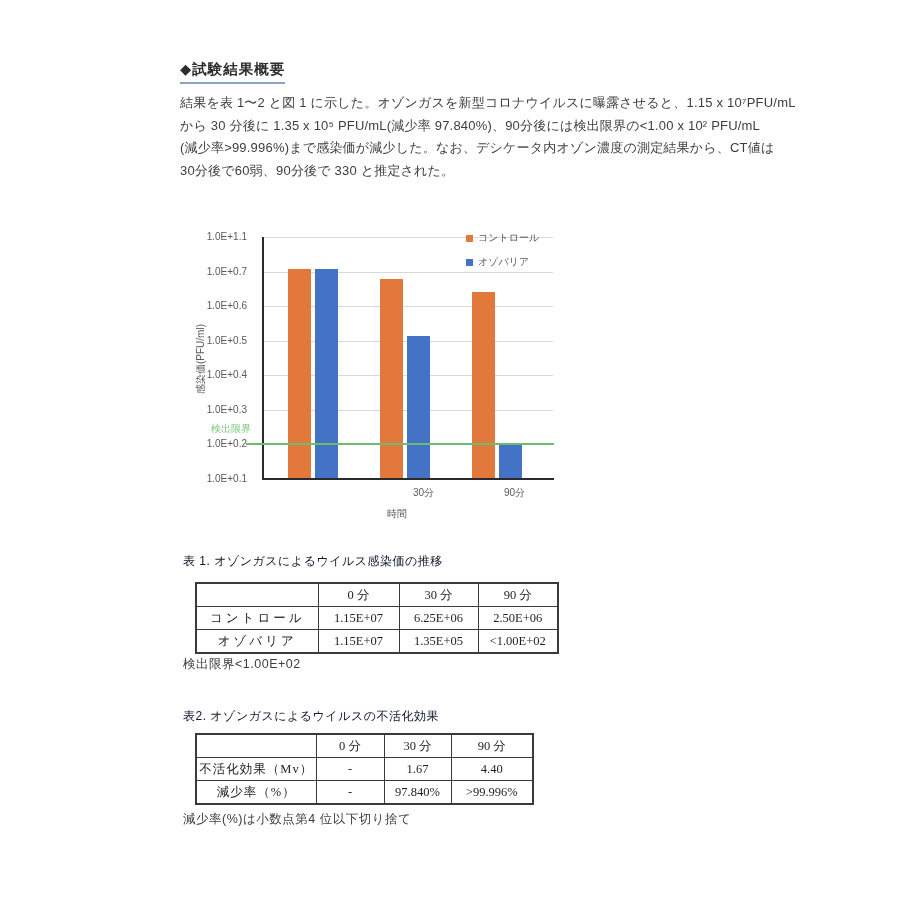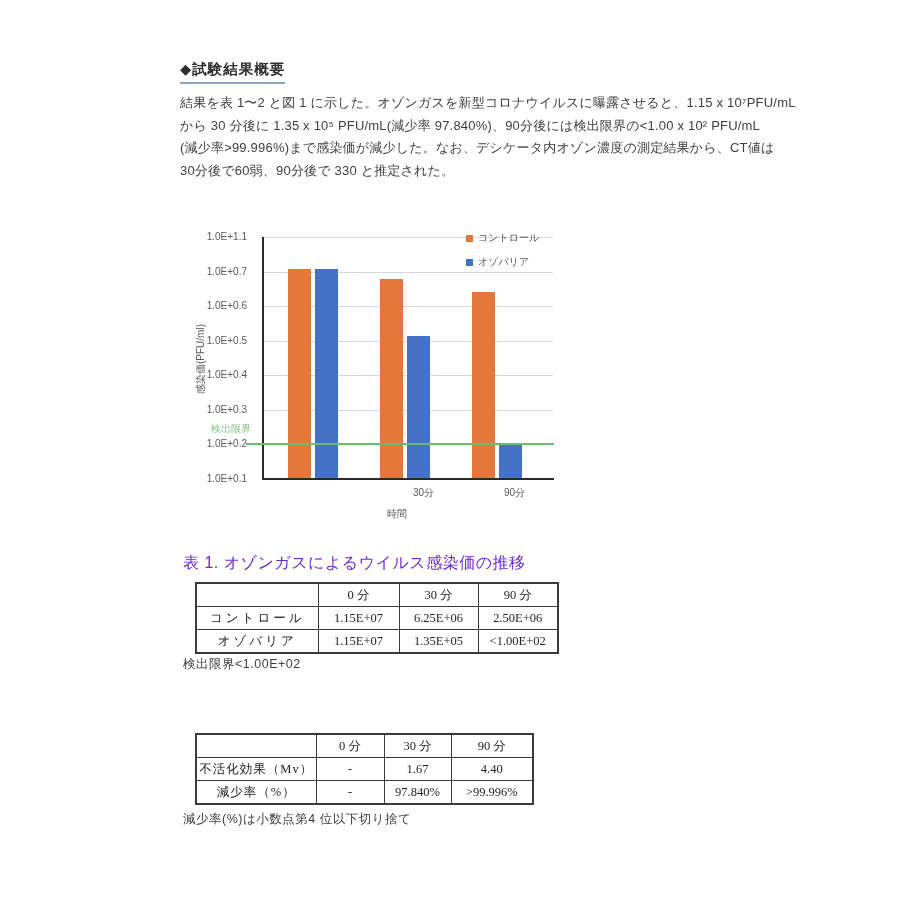--- a/index.html
+++ b/index.html
@@ -29,21 +29,21 @@
   #dl-label{position:absolute;left:211px;top:422px;color:#7cc47f;}
   .xtick{position:absolute;top:486px;width:60px;text-align:right;}
   #xtick-30{left:374px;}
   #xtick-90{left:465px;}
   #x-axis-title{position:absolute;left:367px;top:507px;width:60px;text-align:center;}
   #y-axis-title{position:absolute;left:141px;top:352px;width:120px;text-align:center;
     transform:rotate(-90deg);}
   .legend-item{position:absolute;left:466px;display:flex;align-items:center;gap:5px;}
   .legend-swatch{width:7px;height:7px;display:inline-block;}
   
-  .tbl-title{font-size:16px;color:#6d28d9;letter-spacing:0.5px;}
+  .tbl-title{font-size:12px;color:#0f172a;letter-spacing:0.5px;}
   #table1-title{left:183px;top:553px;}
   #table2-title{left:183px;top:708px;}
   table.data{
     border-collapse:collapse;font-family:"Liberation Serif","DejaVu Serif",serif;
     font-size:12.5px;color:#1f1f1f;table-layout:fixed;
   }
   table.data,table.data td,table.data th{border:1px solid #3a3a3a;}
   table.data{border-width:2px;}
   table.data td,table.data th{text-align:center;padding:0;font-weight:normal;height:22px;overflow:hidden;}
   td.rowlabel{letter-spacing:3px;}
@@ -144,20 +144,21 @@
     <tr>
       <td class="rowlabel">オゾバリア</td>
       <td>1.15E+07</td>
       <td>1.35E+05</td>
       <td>&lt;1.00E+02</td>
     </tr>
   </tbody>
     </table>
   <div id="note1" class="abs note">検出限界&lt;1.00E+02</div>
 
+  <div id="table2-title" class="abs tbl-title">表2. オゾンガスによるウイルスの不活化効果</div>
   <table id="table2" class="abs data">
     <colgroup>
         <col style="width:120px">
         <col style="width:68px">
         <col style="width:67px">
         <col style="width:82px">
       </colgroup>
     <tbody>
         <tr>
       <th></th>

